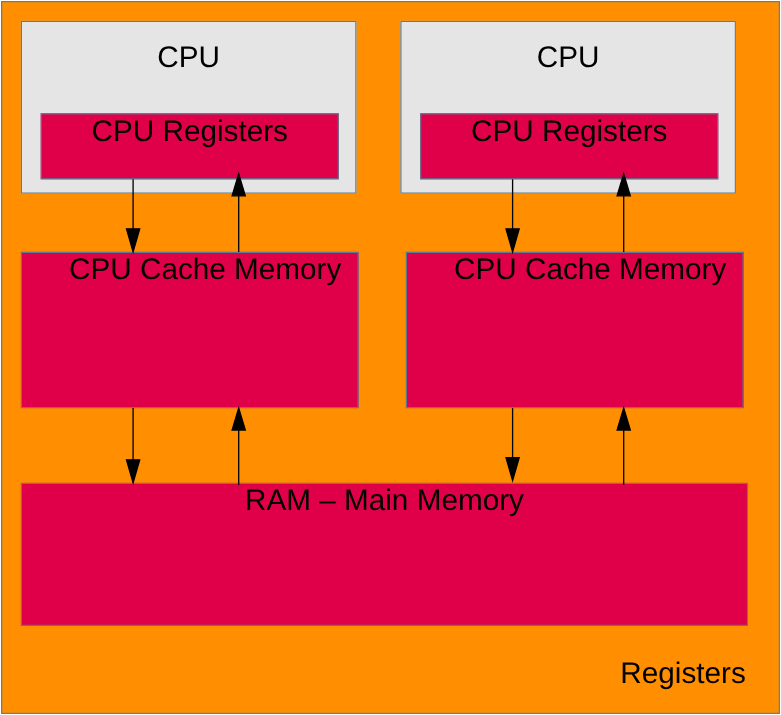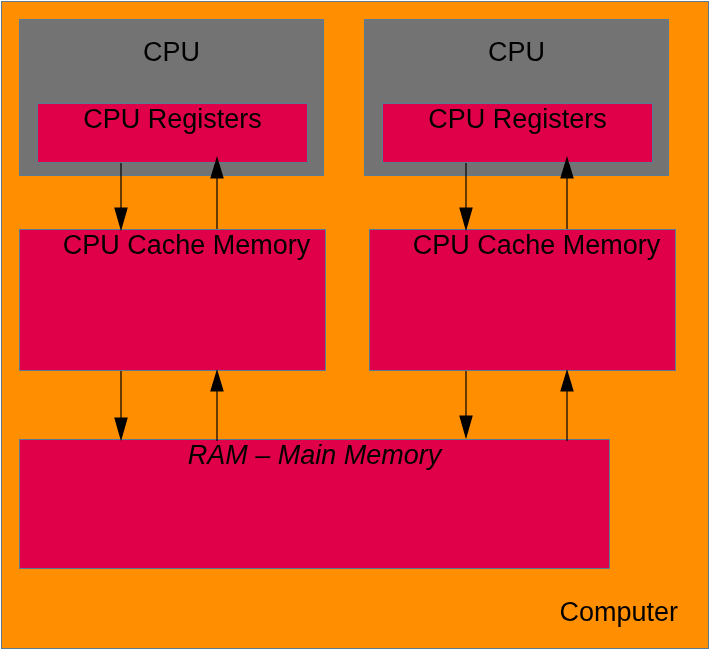--- a/index.html
+++ b/index.html
@@ -1,33 +1,33 @@
 <!DOCTYPE html>
 <html><head>
   <meta charset="utf-8">
   <style>
     html, body { margin: 0; padding: 0; background: #ffffff; }
     body { width: 710px; height: 650px; position: relative; overflow: hidden;
            font-family: "Liberation Sans", sans-serif; }
     .box { position: absolute; box-sizing: border-box; border: 1px solid #5b7a93;
            display: flex; justify-content: center; color: #000; }
     #computer { left: 1px; top: 1px; width: 708px; height: 648px; background: #ff8f00; }
-    .cpu { background: #737373; align-items: flex-start; }
+    .cpu { background: #e5e5e5; align-items: flex-start; }
     .cpu .lbl { margin-top: 17px; font-size: 27px; }
     .reg, .cache, .ram { background: #e0004a; }
     .reg .lbl { font-size: 27px; }
     .cache .lbl { font-size: 27px; margin-left: 28px; }
     .ram .lbl { font-size: 27px; }
     #cpu1 { left: 19px; top: 19px; width: 305px; height: 157px; }
     #cpu2 { left: 364px; top: 19px; width: 305px; height: 157px; }
     #reg1 { left: 37px; top: 103px; width: 271px; height: 60px; }
     #reg2 { left: 382px; top: 103px; width: 271px; height: 60px; }
     #cache1 { left: 19px; top: 229px; width: 307px; height: 142px; }
     #cache2 { left: 369px; top: 229px; width: 307px; height: 142px; }
-    #ram { left: 19px; top: 439px; width: 591px; height: 130px; font-style: italic; }
+    #ram { left: 19px; top: 439px; width: 661px; height: 130px; }
     #computer-label { position: absolute; right: 32px; bottom: 22px; font-size: 27px; color: #000; }
     svg#arrows { position: absolute; left: 0; top: 0; width: 710px; height: 650px; pointer-events: none; }
   </style>
 </head>
 <body>
 
 <div id="computer" class="box"></div>
 
 <div id="cpu1" class="box cpu">
   <span class="lbl">CPU</span>
@@ -47,21 +47,21 @@
   <span class="lbl">CPU Cache Memory</span>
 </div>
 <div id="cache2" class="box cache">
   <span class="lbl">CPU Cache Memory</span>
 </div>
 
 <div id="ram" class="box ram">
   <span class="lbl">RAM – Main Memory</span>
 </div>
 
-<span id="computer-label">Computer</span>
+<span id="computer-label">Registers</span>
 
 <svg id="arrows" xmlns="http://www.w3.org/2000/svg">
   <g stroke="#000" stroke-width="1.2" fill="#000">
 
     <line x1="121" y1="163" x2="121" y2="212"></line>
     <polygon points="115,208 127,208 121,229"></polygon>
     <line x1="217" y1="229" x2="217" y2="176"></line>
     <polygon points="211,178 223,178 217,158"></polygon>
 
     <line x1="466" y1="163" x2="466" y2="212"></line>

